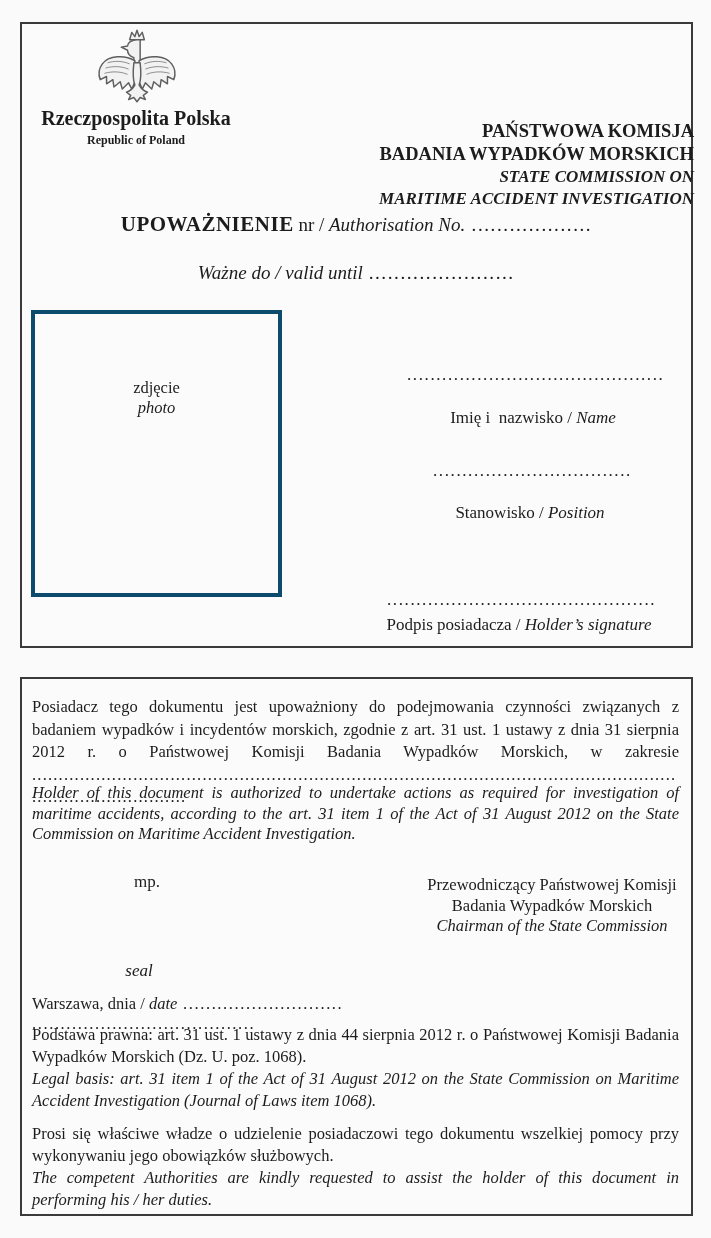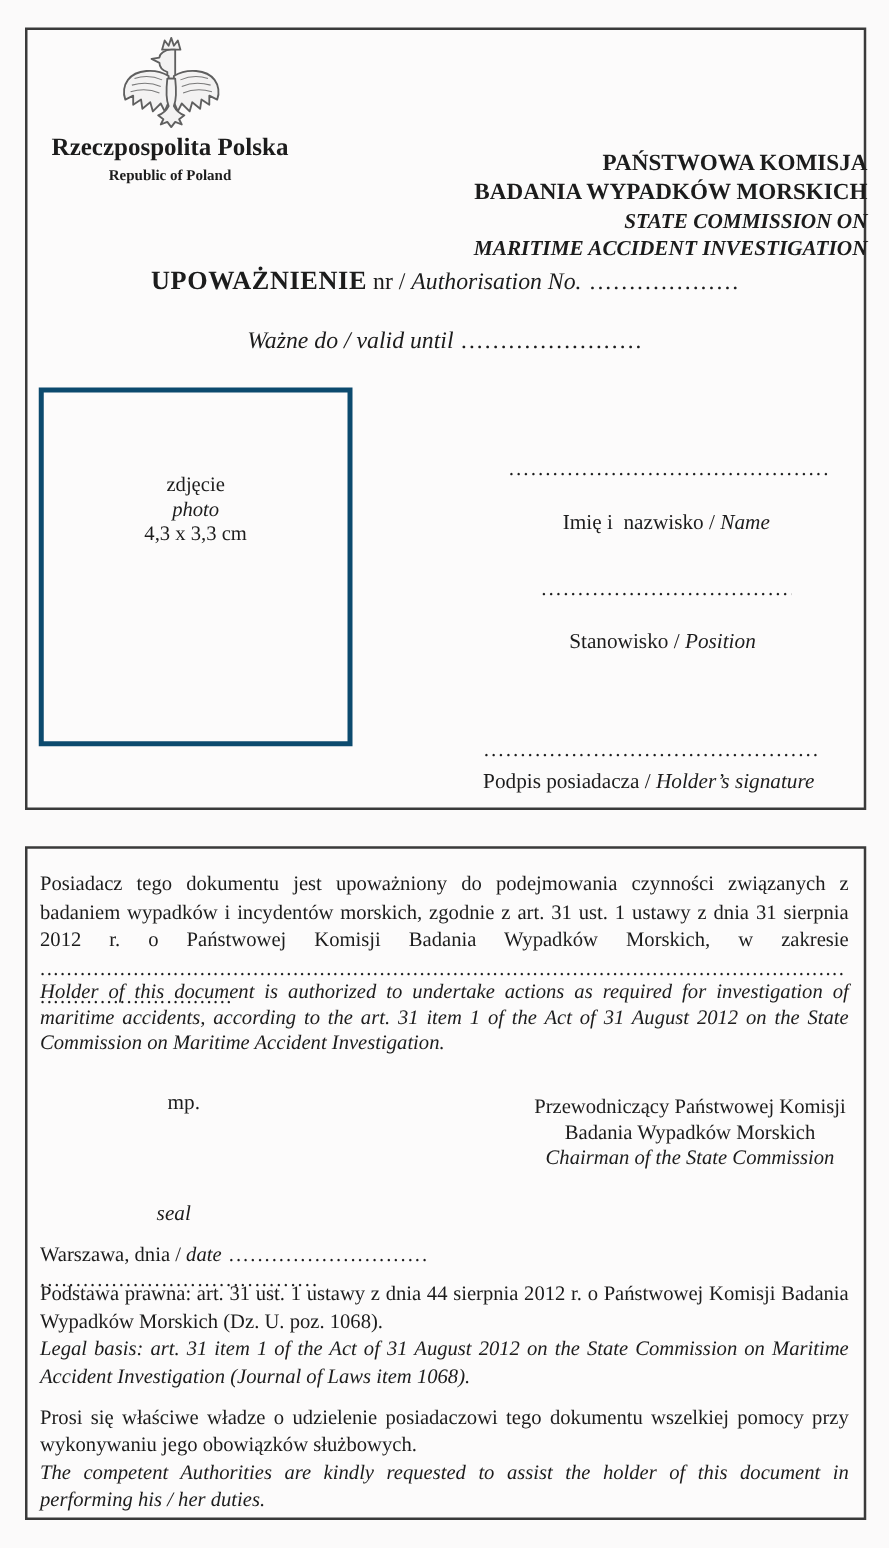--- a/index.html
+++ b/index.html
@@ -95,21 +95,20 @@
     </div>
 
     <div class="validline">
       <span>Ważne do / valid until</span><span class="dots keep-sp"> .......................</span>
     </div>
 
     <div class="photo-box">
       <div class="photo-inner">
         <div>zdjęcie</div>
         <div class="i">photo</div>
-        <div>4,3 x 3,3 cm</div>
       </div>
     </div>
 
     <div class="dotline name-dots">............................................................</div>
     <div class="name-label">
       <span class="keep-sp">Imię i  nazwisko /</span>
       <span class="i">Name</span>
     </div>
 
     <div class="dotline pos-dots">................................................</div>

